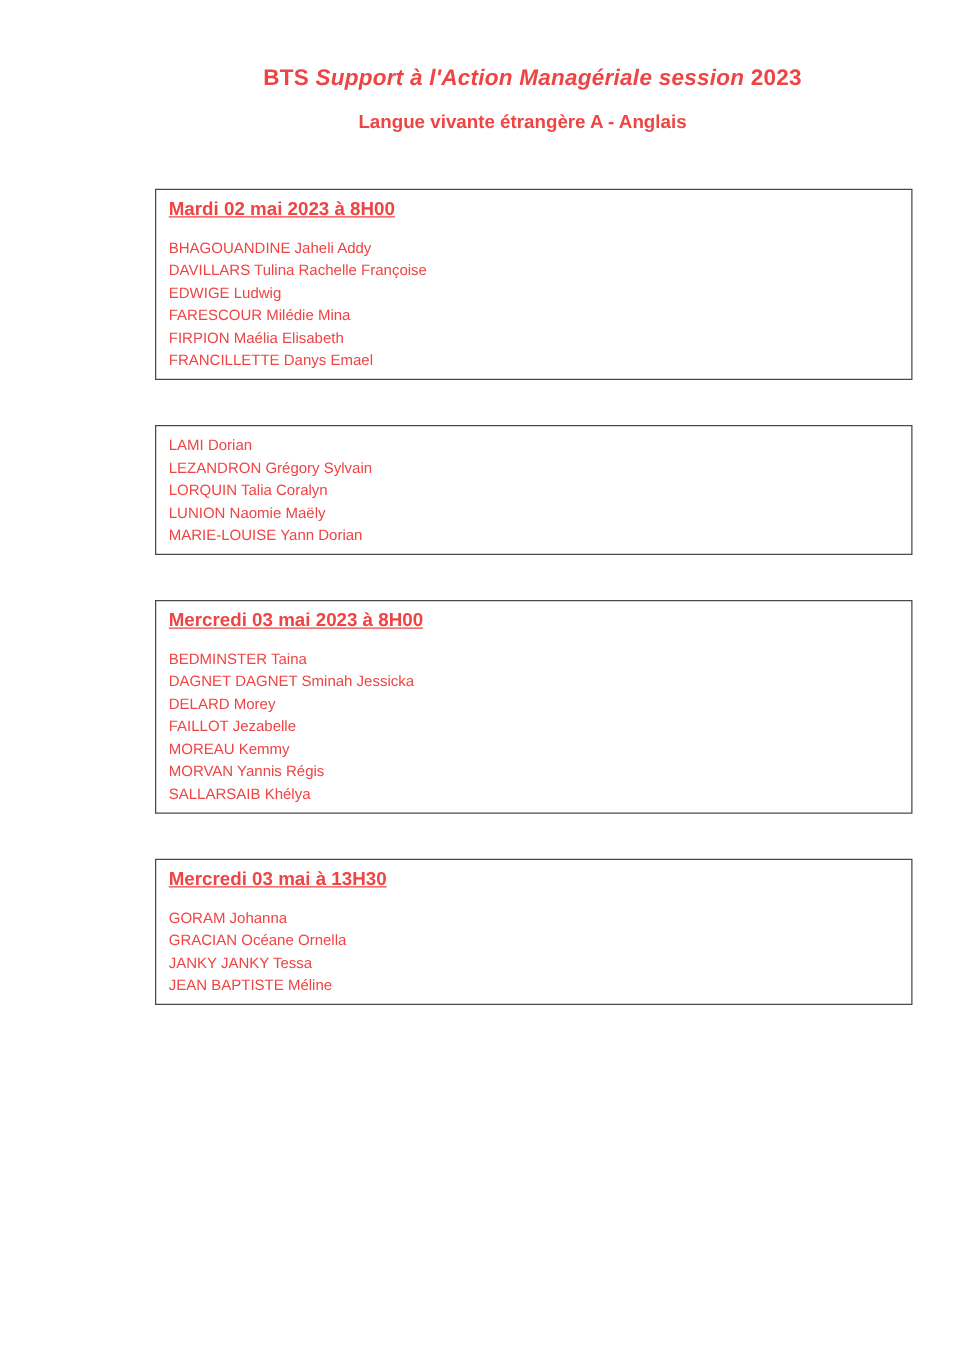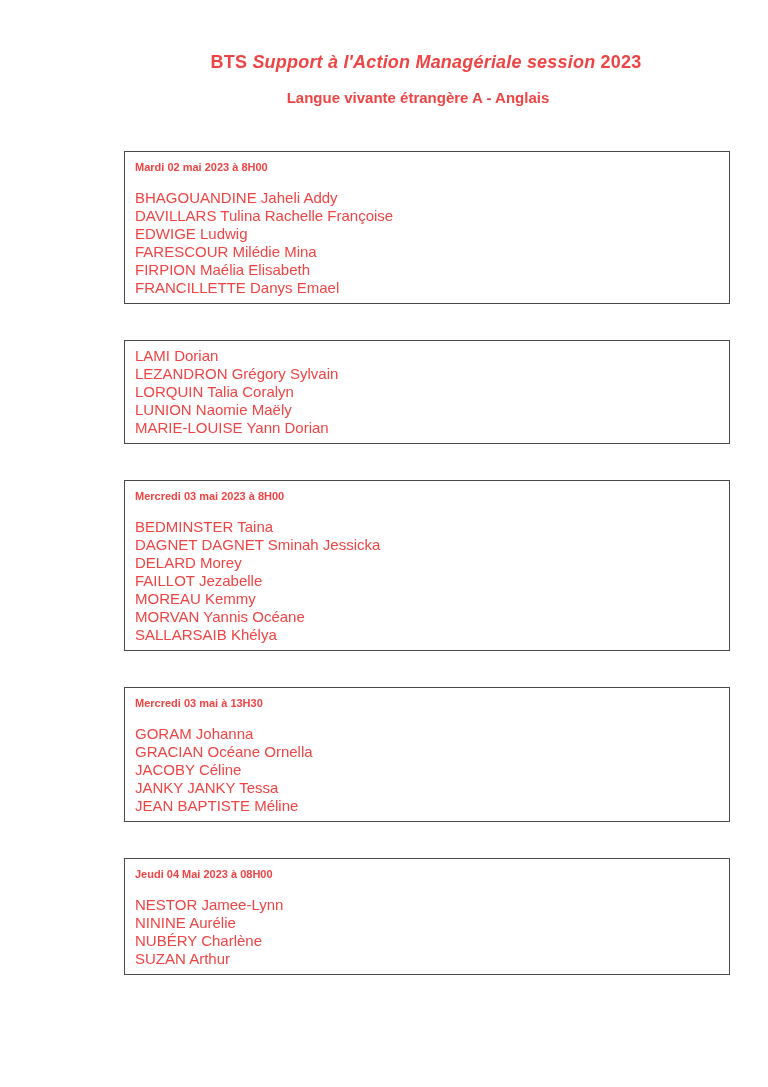--- a/index.html
+++ b/index.html
@@ -34,31 +34,32 @@
   .session-box {
     box-sizing: border-box;
     width: 606px;
     margin: 0 0 36px 82px;
     border: 1px solid #4a4a4a;
     padding: 6px 10px 6px 10px;
     background: #ffffff;
   }
   .session-header {
     margin: 0 0 12px 0;
-    font-size: 11px;
+    font-size: 15px;
     line-height: 19px;
     font-weight: bold;
+    text-decoration: underline;
   }
   .candidates {
     list-style: none;
     margin: 0;
     padding: 0;
   }
   .candidates li {
-    font-size: 15px;
+    font-size: 12px;
     line-height: 18px;
     white-space: nowrap;
   }
 </style>
 </head>
 <body>
 
 <div class="page">
 
   <h1 class="title"><span>BTS </span><em>Support à l'Action Managériale session</em><span> 2023</span></h1>
@@ -90,40 +91,30 @@
     </section>
 
     <section class="session-box">
       <p class="session-header">Mercredi 03 mai 2023 à 8H00</p>
       <ul class="candidates">
         <li>BEDMINSTER Taina</li>
         <li>DAGNET DAGNET Sminah Jessicka</li>
         <li>DELARD Morey</li>
         <li>FAILLOT Jezabelle</li>
         <li>MOREAU Kemmy</li>
-        <li>MORVAN Yannis Océane</li>
+        <li>MORVAN Yannis Régis</li>
         <li>SALLARSAIB Khélya</li>
       </ul>
     </section>
 
     <section class="session-box">
       <p class="session-header">Mercredi 03 mai à 13H30</p>
       <ul class="candidates">
         <li>GORAM Johanna</li>
         <li>GRACIAN Océane Ornella</li>
-        <li>JACOBY Céline</li>
         <li>JANKY JANKY Tessa</li>
         <li>JEAN BAPTISTE Méline</li>
       </ul>
     </section>
 
-    <section class="session-box">
-      <p class="session-header">Jeudi 04 Mai 2023 à 08H00</p>
-      <ul class="candidates">
-        <li>NESTOR Jamee-Lynn</li>
-        <li>NININE Aurélie</li>
-        <li>NUBÉRY Charlène</li>
-        <li>SUZAN Arthur</li>
-      </ul>
-    </section>
 
   </div>
 </div>
 
 </body></html>

